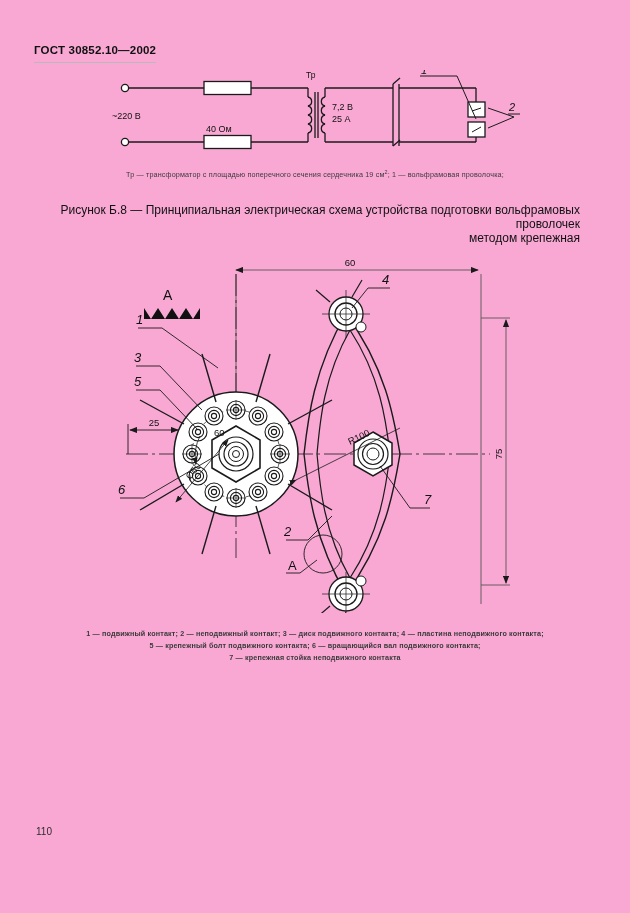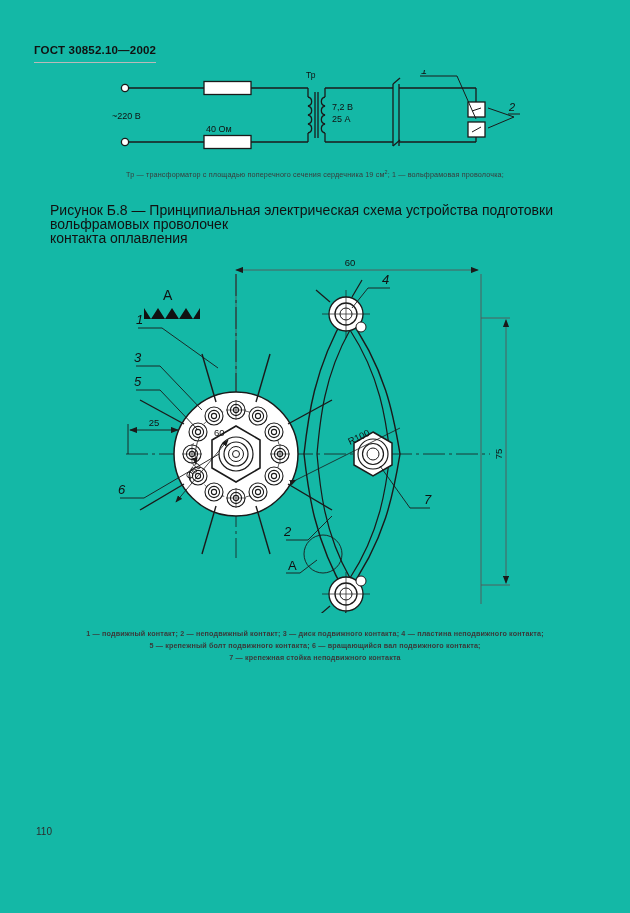--- a/index.html
+++ b/index.html
@@ -11,21 +11,21 @@
     width: 630px;
     height: 913px;
     position: relative;
     font-family: "Liberation Sans", sans-serif;
     color: #1a1a1a;
     overflow: hidden;
   }
   .page {
     position: absolute;
     inset: 0;
-    background: #14b8a6;
+    background: #f9a8d4;
   }
 
   
   .header {
     position: absolute;
     left: 34px;
     top: 44px;
     font-size: 11.5px;
     font-weight: 700;
     letter-spacing: 0.2px;
@@ -46,22 +46,22 @@
     position: absolute;
     text-align: center;
     font-size: 7.2px;
     line-height: 12px;
     color: #3a3a3a;
     letter-spacing: 0.15px;
   }
   .legend sup { font-size: 5.4px; vertical-align: super; }
   .caption {
     position: absolute;
-    text-align: left;
-    font-size: 14px;
+    text-align: right;
+    font-size: 12px;
     line-height: 14px;
     color: #111;
   }
   .caption.italic { font-style: italic; letter-spacing: 0.3px; }
 
   .pageno {
     position: absolute;
     left: 36px;
     top: 826px;
     font-size: 10px;
@@ -151,21 +151,21 @@
       <text x="399" y="41" font-size="11" class="lbl-it">2</text>
     </svg>
   </div>
 
   <div class="legend" style="left:60px; top:166px; width:510px;">
     <div><span>Тр — трансформатор с площадью поперечного сечения сердечника 19 см</span><sup>2</sup><span>; 1 — вольфрамовая проволочка;</span></div>
   </div>
 
   <div class="caption" style="left:50px; top:203px; width:530px;">
     <div>Рисунок Б.8 — Принципиальная электрическая схема устройства подготовки вольфрамовых проволочек</div>
-    <div>контакта оплавления</div>
+    <div>методом крепежная</div>
   </div>
 
   <div class="figure" style="left:118px; top:258px;">
     <svg width="400" height="355" viewBox="0 0 400 355">
 
       <defs>
         <marker id="ar" markerWidth="9" markerHeight="7" refX="8" refY="3.5" orient="auto">
           <path d="M0,0 L9,3.5 L0,7 z" fill="#1a1a1a"></path>
         </marker>
         <marker id="arl" markerWidth="9" markerHeight="7" refX="1" refY="3.5" orient="auto">

